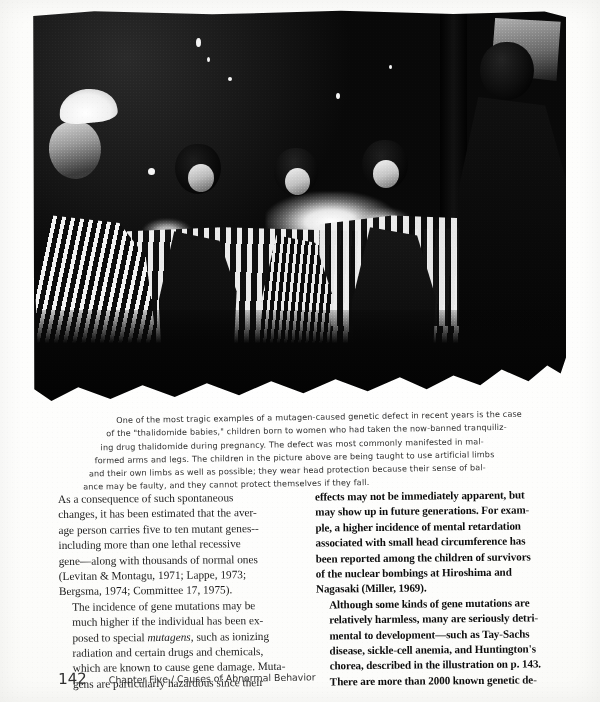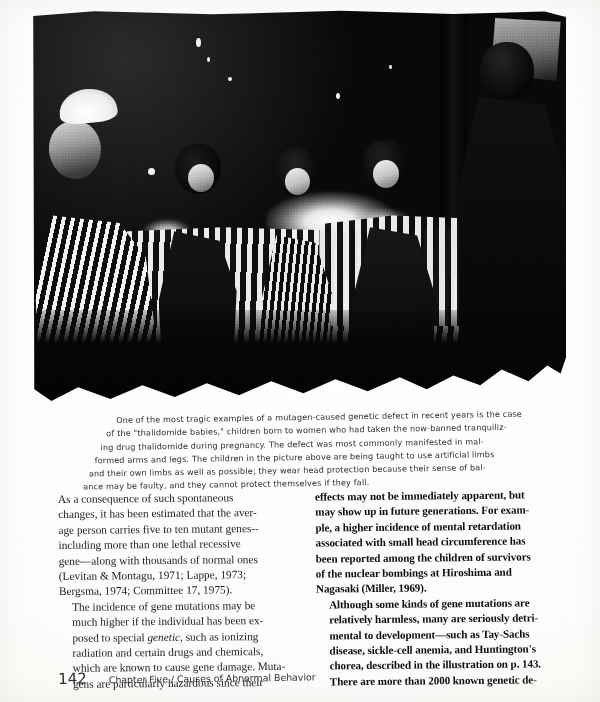--- a/index.html
+++ b/index.html
@@ -403,21 +403,21 @@
         <span class="ln">changes, it has been estimated that the aver-</span>
         <span class="ln">age person carries five to ten mutant genes--</span>
         <span class="ln">including more than one lethal recessive</span>
         <span class="ln">gene—along with thousands of normal ones</span>
         <span class="ln">(Levitan &amp; Montagu, 1971; Lappe, 1973;</span>
         <span class="ln">Bergsma, 1974; Committee 17, 1975).</span>
       </p>
       <p>
         <span class="ln">The incidence of gene mutations may be</span>
         <span class="ln">much higher if the individual has been ex-</span>
-        <span class="ln">posed to special <em>genetic</em>, such as ionizing</span>
+        <span class="ln">posed to special <em>mutagens</em>, such as ionizing</span>
         <span class="ln">radiation and certain drugs and chemicals,</span>
         <span class="ln">which are known to cause gene damage. Muta-</span>
         <span class="ln">gens are particularly hazardous since their</span>
       </p>
     </div>
 
     <div class="col col-right">
       <p>
         <span class="ln">effects may not be immediately apparent, but</span>
         <span class="ln">may show up in future generations. For exam-</span>

